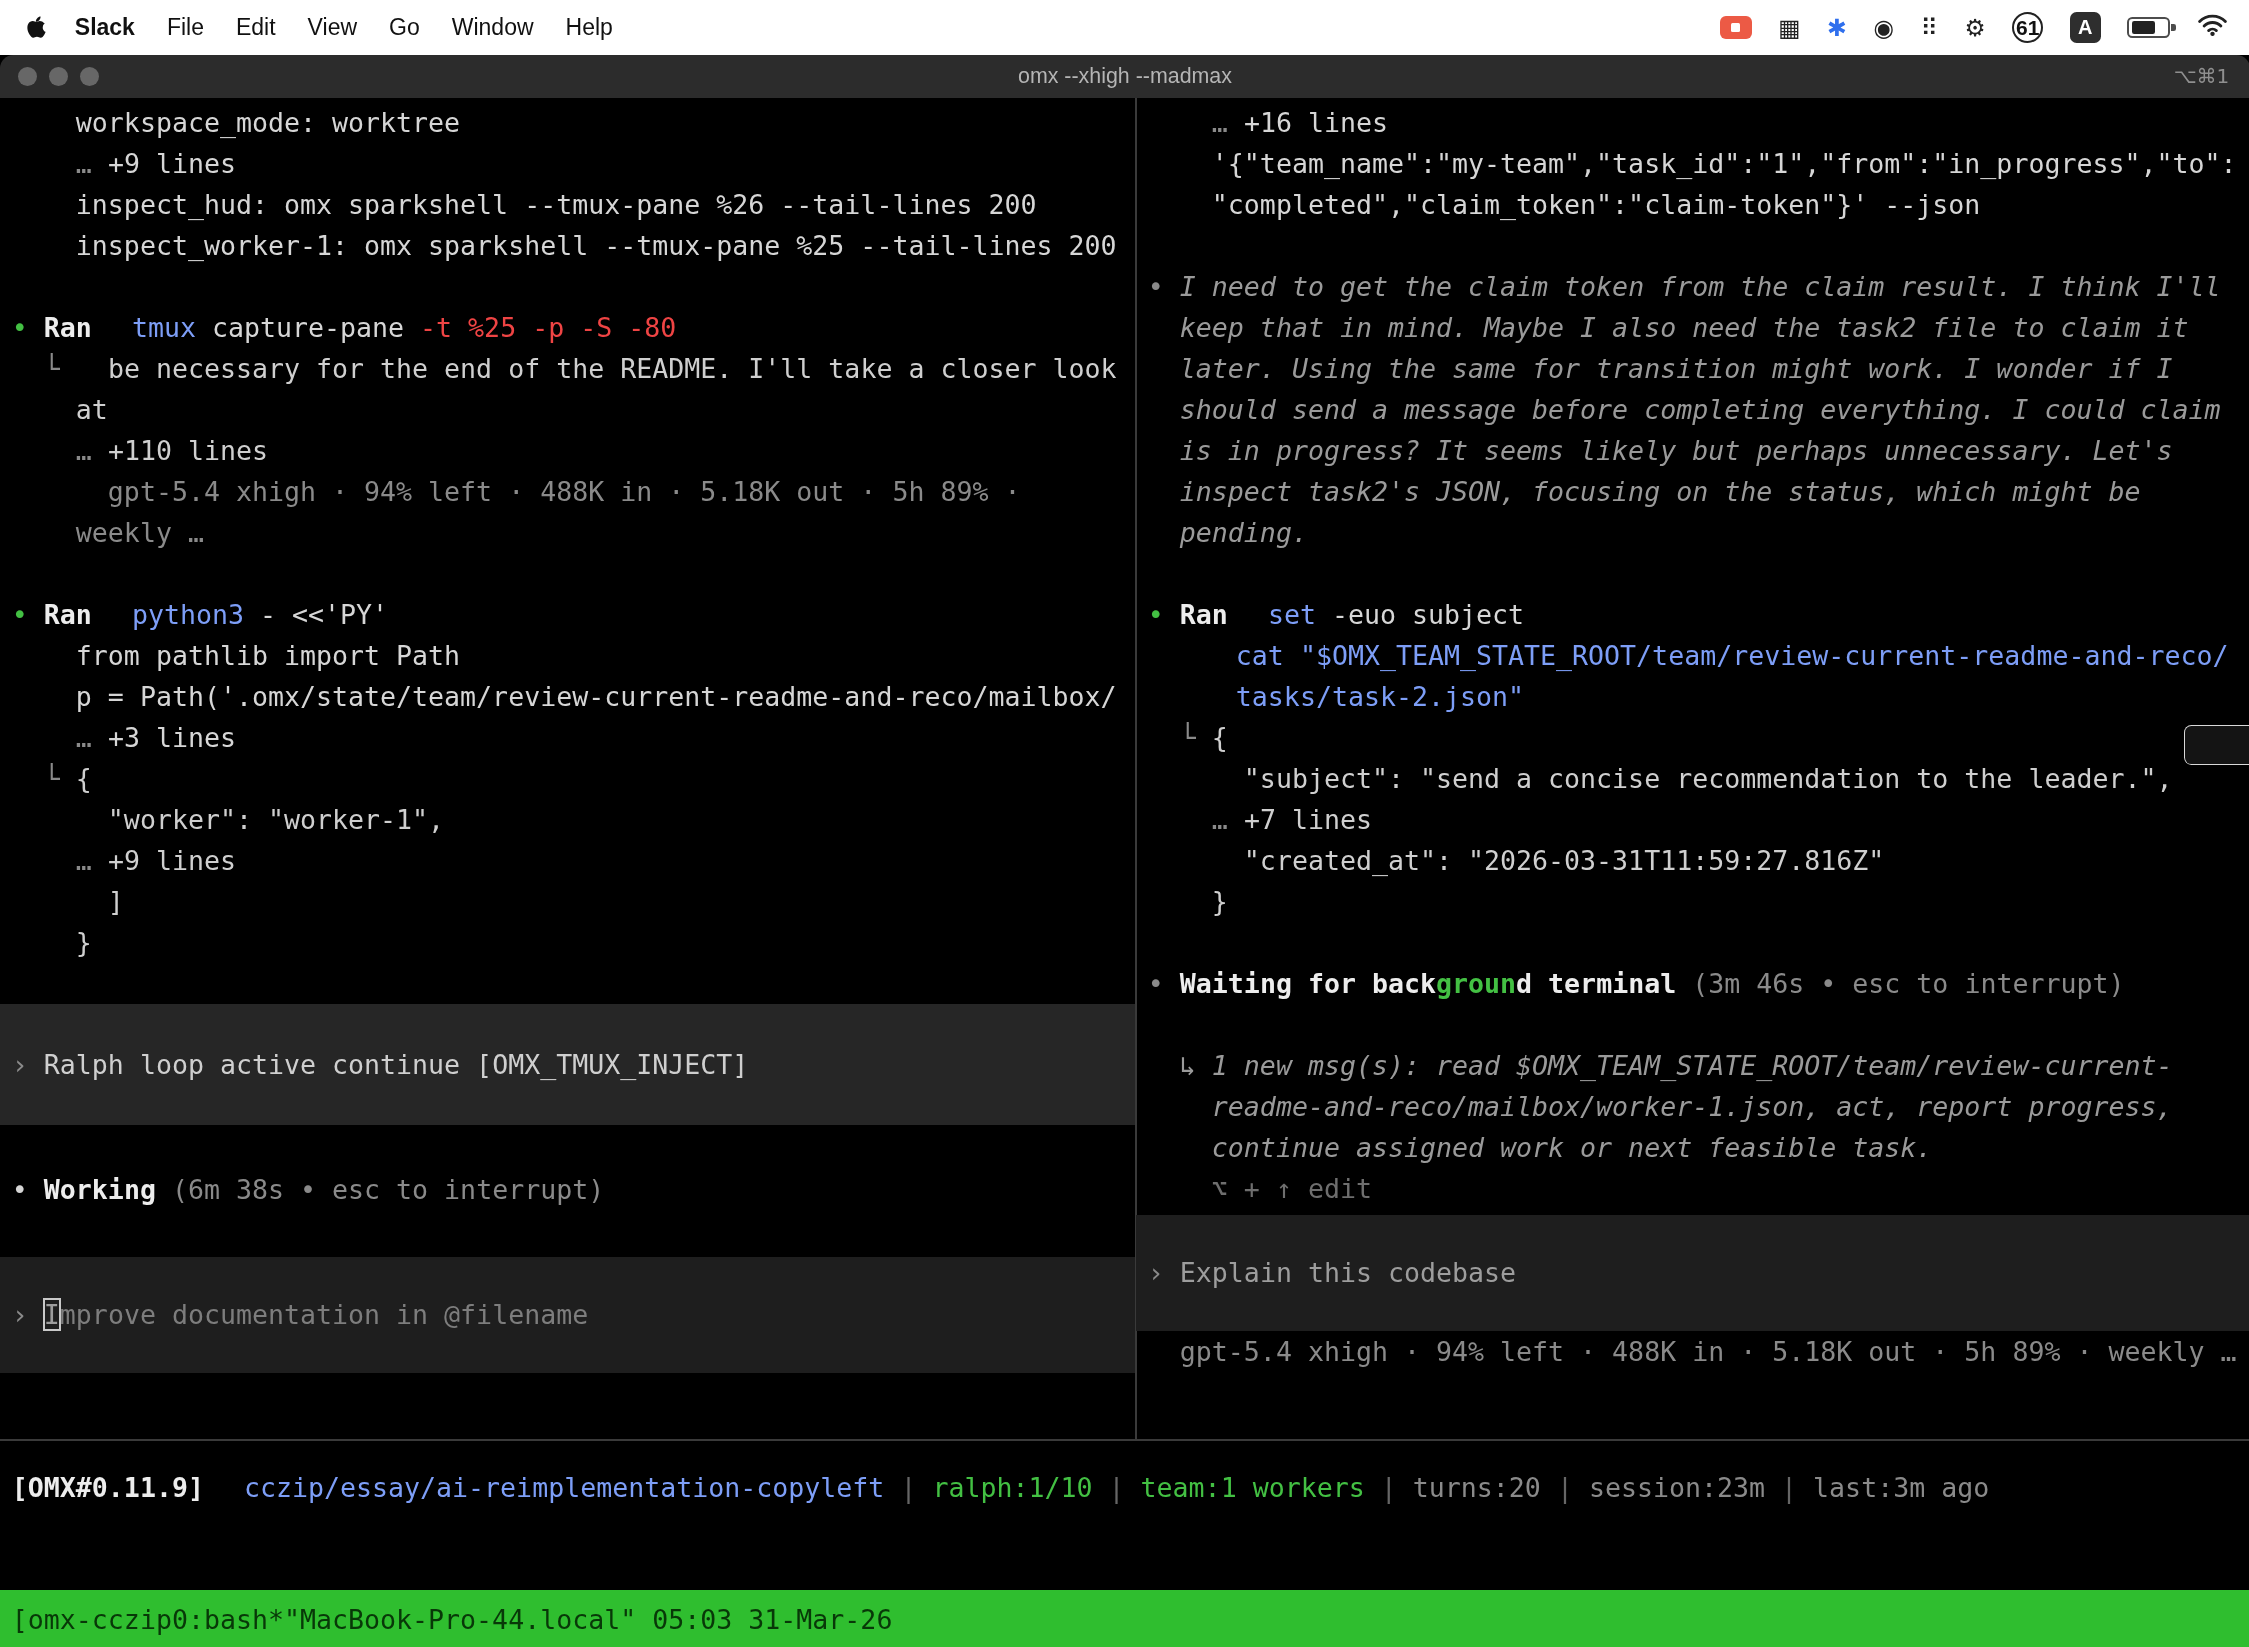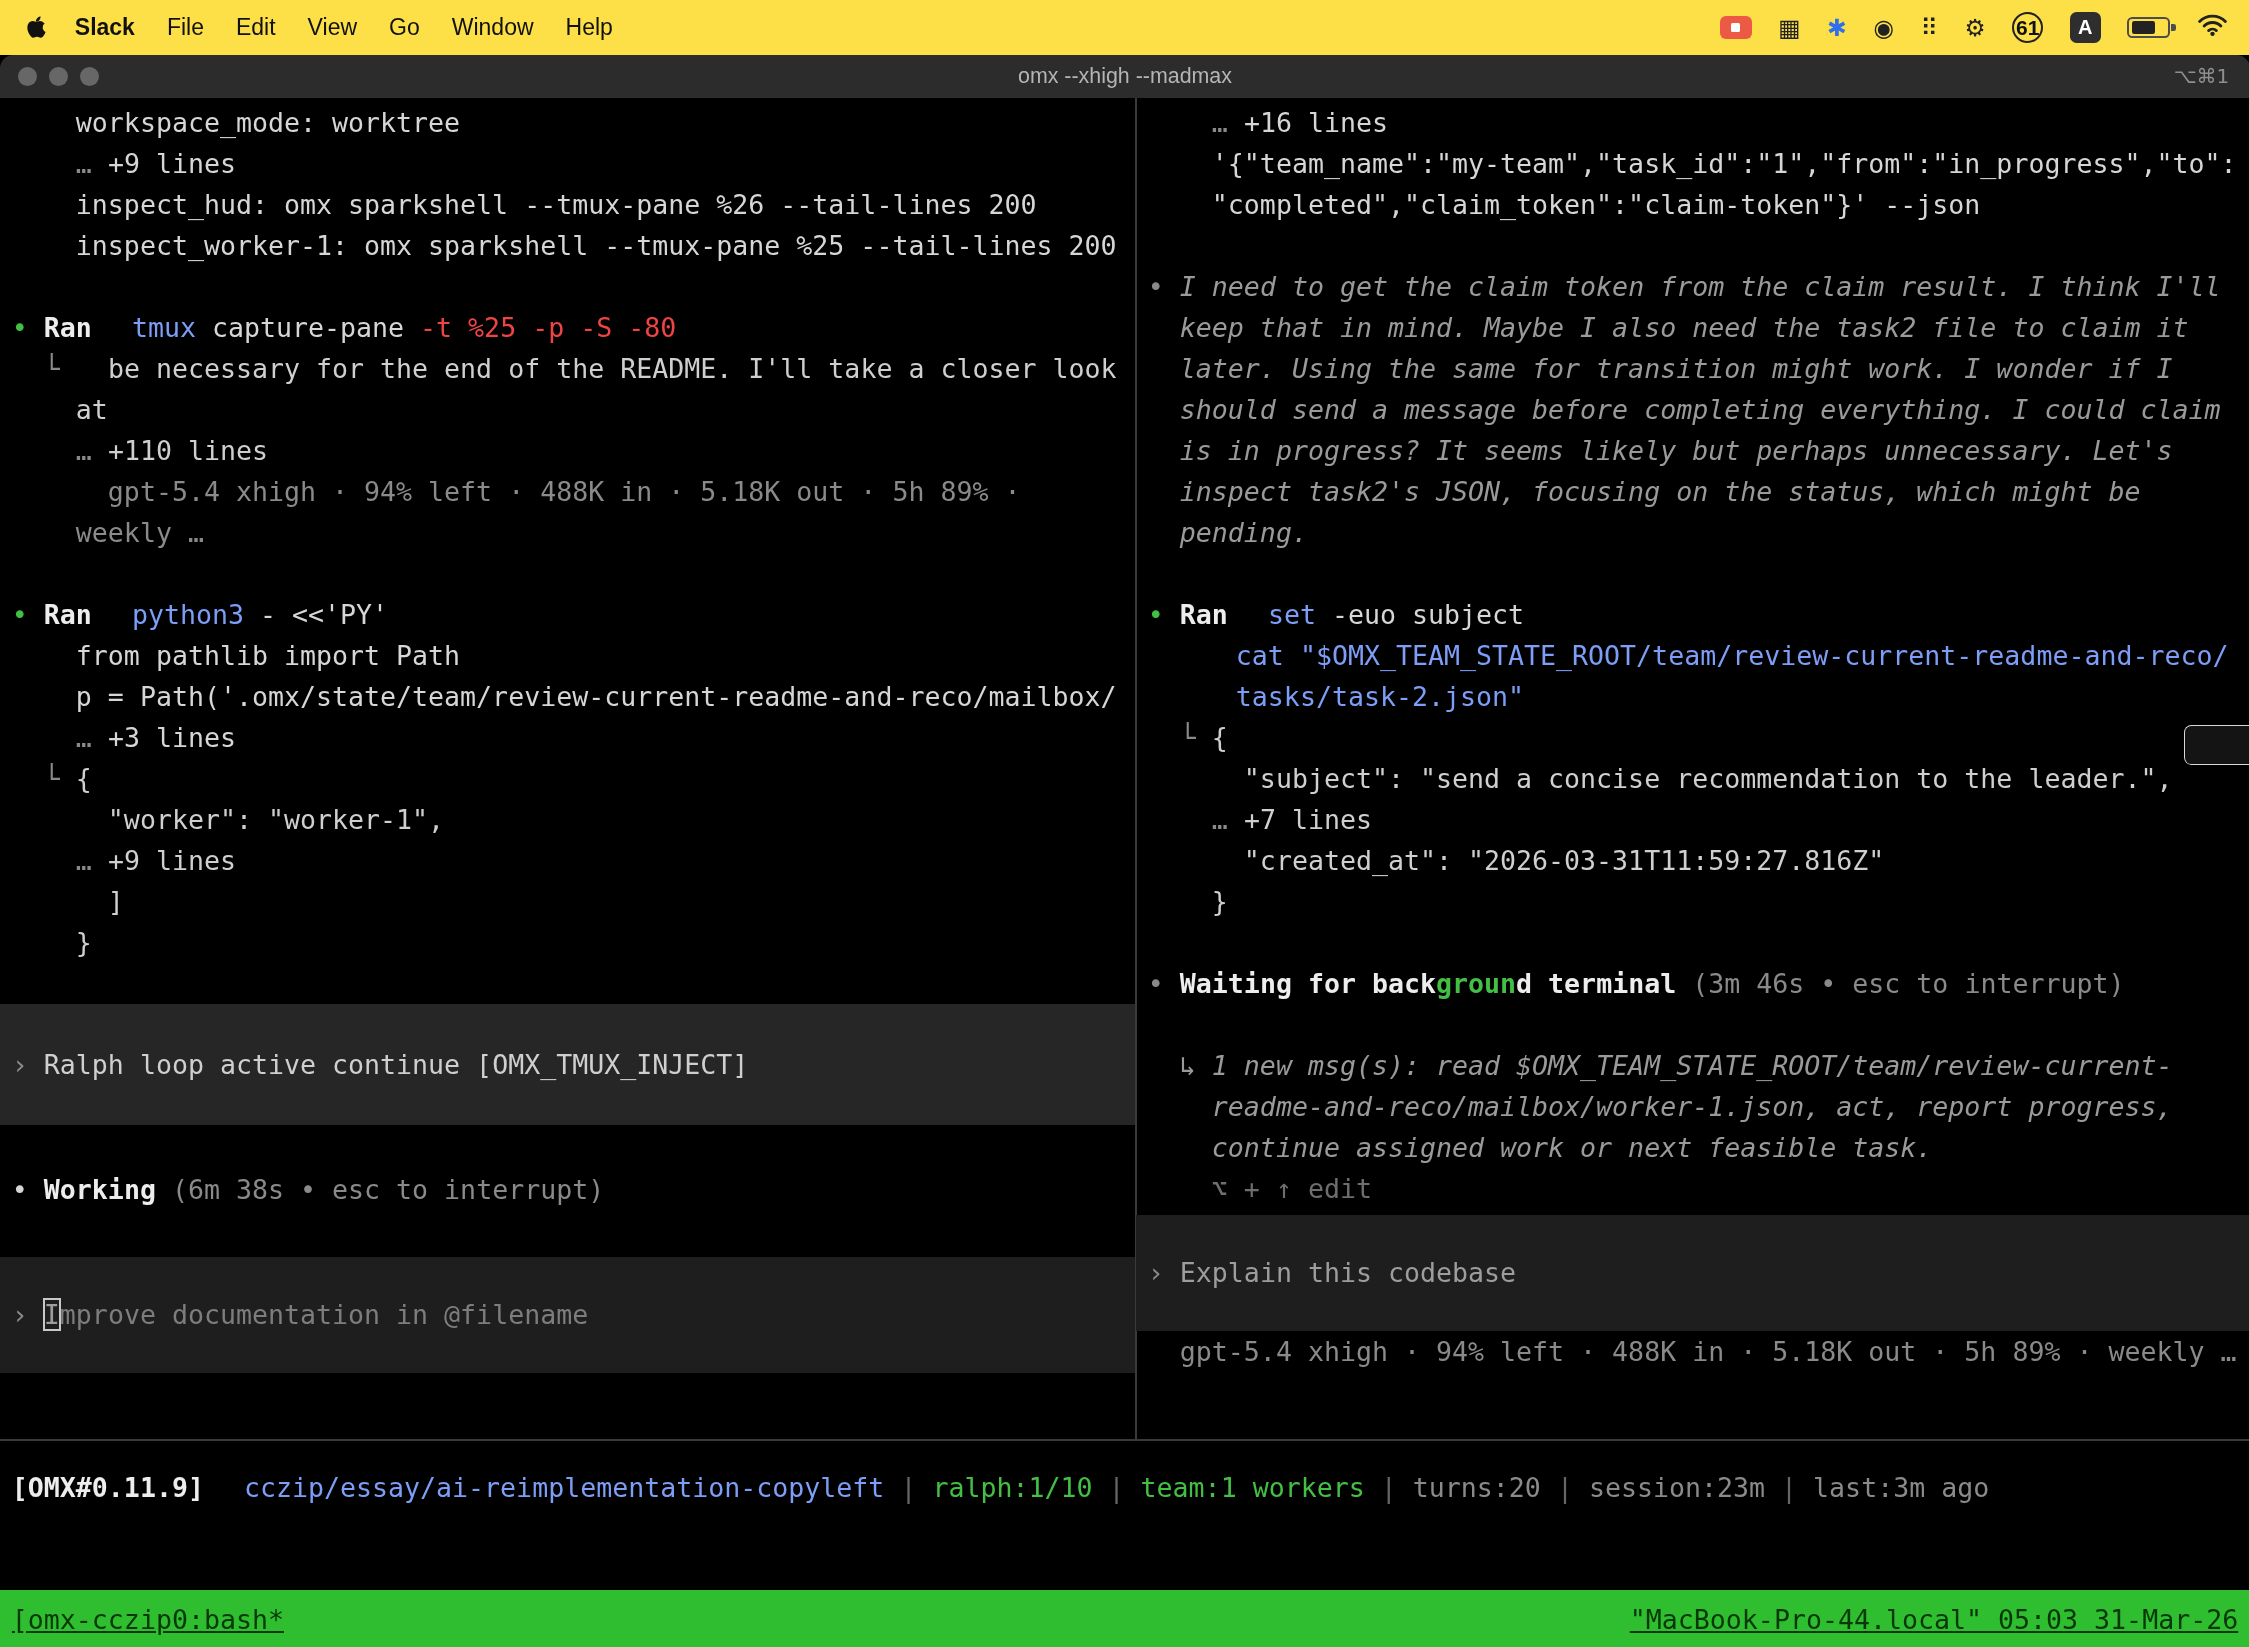--- a/index.html
+++ b/index.html
@@ -1,19 +1,19 @@
 <!DOCTYPE html>
 <html style="font-size:11.8px"><head>
 <meta charset="utf-8">
 <style>
   * { box-sizing: border-box; }
   html,body { margin:0; padding:0; width:2250px; height:1648px; background:#000; overflow:hidden; }
 
   
-  .menubar { position:absolute; top:0; left:0; width:2250px; height:55px; background:#fde047;
+  .menubar { position:absolute; top:0; left:0; width:2250px; height:55px; background:#ffffff;
              display:flex; align-items:center; justify-content:space-between;
              font-family:"Liberation Sans",sans-serif; font-size:23px; color:#111; }
   .menus { display:flex; align-items:center; padding-left:25px; }
   .apple-wrap { margin-right:11.8px; display:flex; align-items:center; }
   .menu-item { padding:0 16px; }
   .menu-item.bold { font-weight:700; }
   .statusicons { display:flex; align-items:center; gap:26.6px; padding-right:22px; }
   .sicon { font-size:23.6px; color:#222; font-family:"DejaVu Sans",sans-serif; }
   .sicon.blue { color:#2f6fed; }
   .rec { width:32px; height:23.6px; border-radius:5.9px; background:#ec5a45; display:flex; align-items:center; justify-content:center; }
@@ -67,22 +67,22 @@
   .c-shimmer { color:#43c043; font-weight:bold; }
   .c-cursor { color:#9d9d9d; outline:2.2px solid #c9c9c9; outline-offset:-1.5px; }
 
   .hud { position:absolute; left:11.8px; top:1369px; height:41px; line-height:41px; white-space:pre; }
 
   .tooltip { position:absolute; right:0; top:627px; width:66px; height:40px; background:#141414;
              border:1.5px solid #d9d9d9; border-right:none; border-radius:7.4px 0 0 7.4px;
              color:#e5e5e5; font-size:22px; line-height:37px; padding-left:10.3px; white-space:pre; overflow:hidden; z-index:5; }
 
   .tmuxbar { position:absolute; left:0; bottom:0; width:100%; height:58px; background:#2fbe2f;
-             display:flex; justify-content:space-between; align-items:center; padding:0 11.8px;
-             color:#083808; font-size:26.6px; white-space:pre;text-decoration:underline; }
+             display:flex; align-items:center; padding:0 11.8px;
+             color:#083808; font-size:26.6px; white-space:pre; }
 </style>
 </head>
 <body>
 
 <div class="menubar">
   <div class="menus">
     <span class="apple-wrap">
       <svg width="22" height="26.6" viewBox="0 0 16 18">
           <g fill="#111">
         <path d="M11.3 1.2c.1 1-.3 1.9-.9 2.6-.6.7-1.6 1.2-2.5 1.1-.1-.9.4-1.9 1-2.5.6-.7 1.7-1.2 2.4-1.2z"></path>

